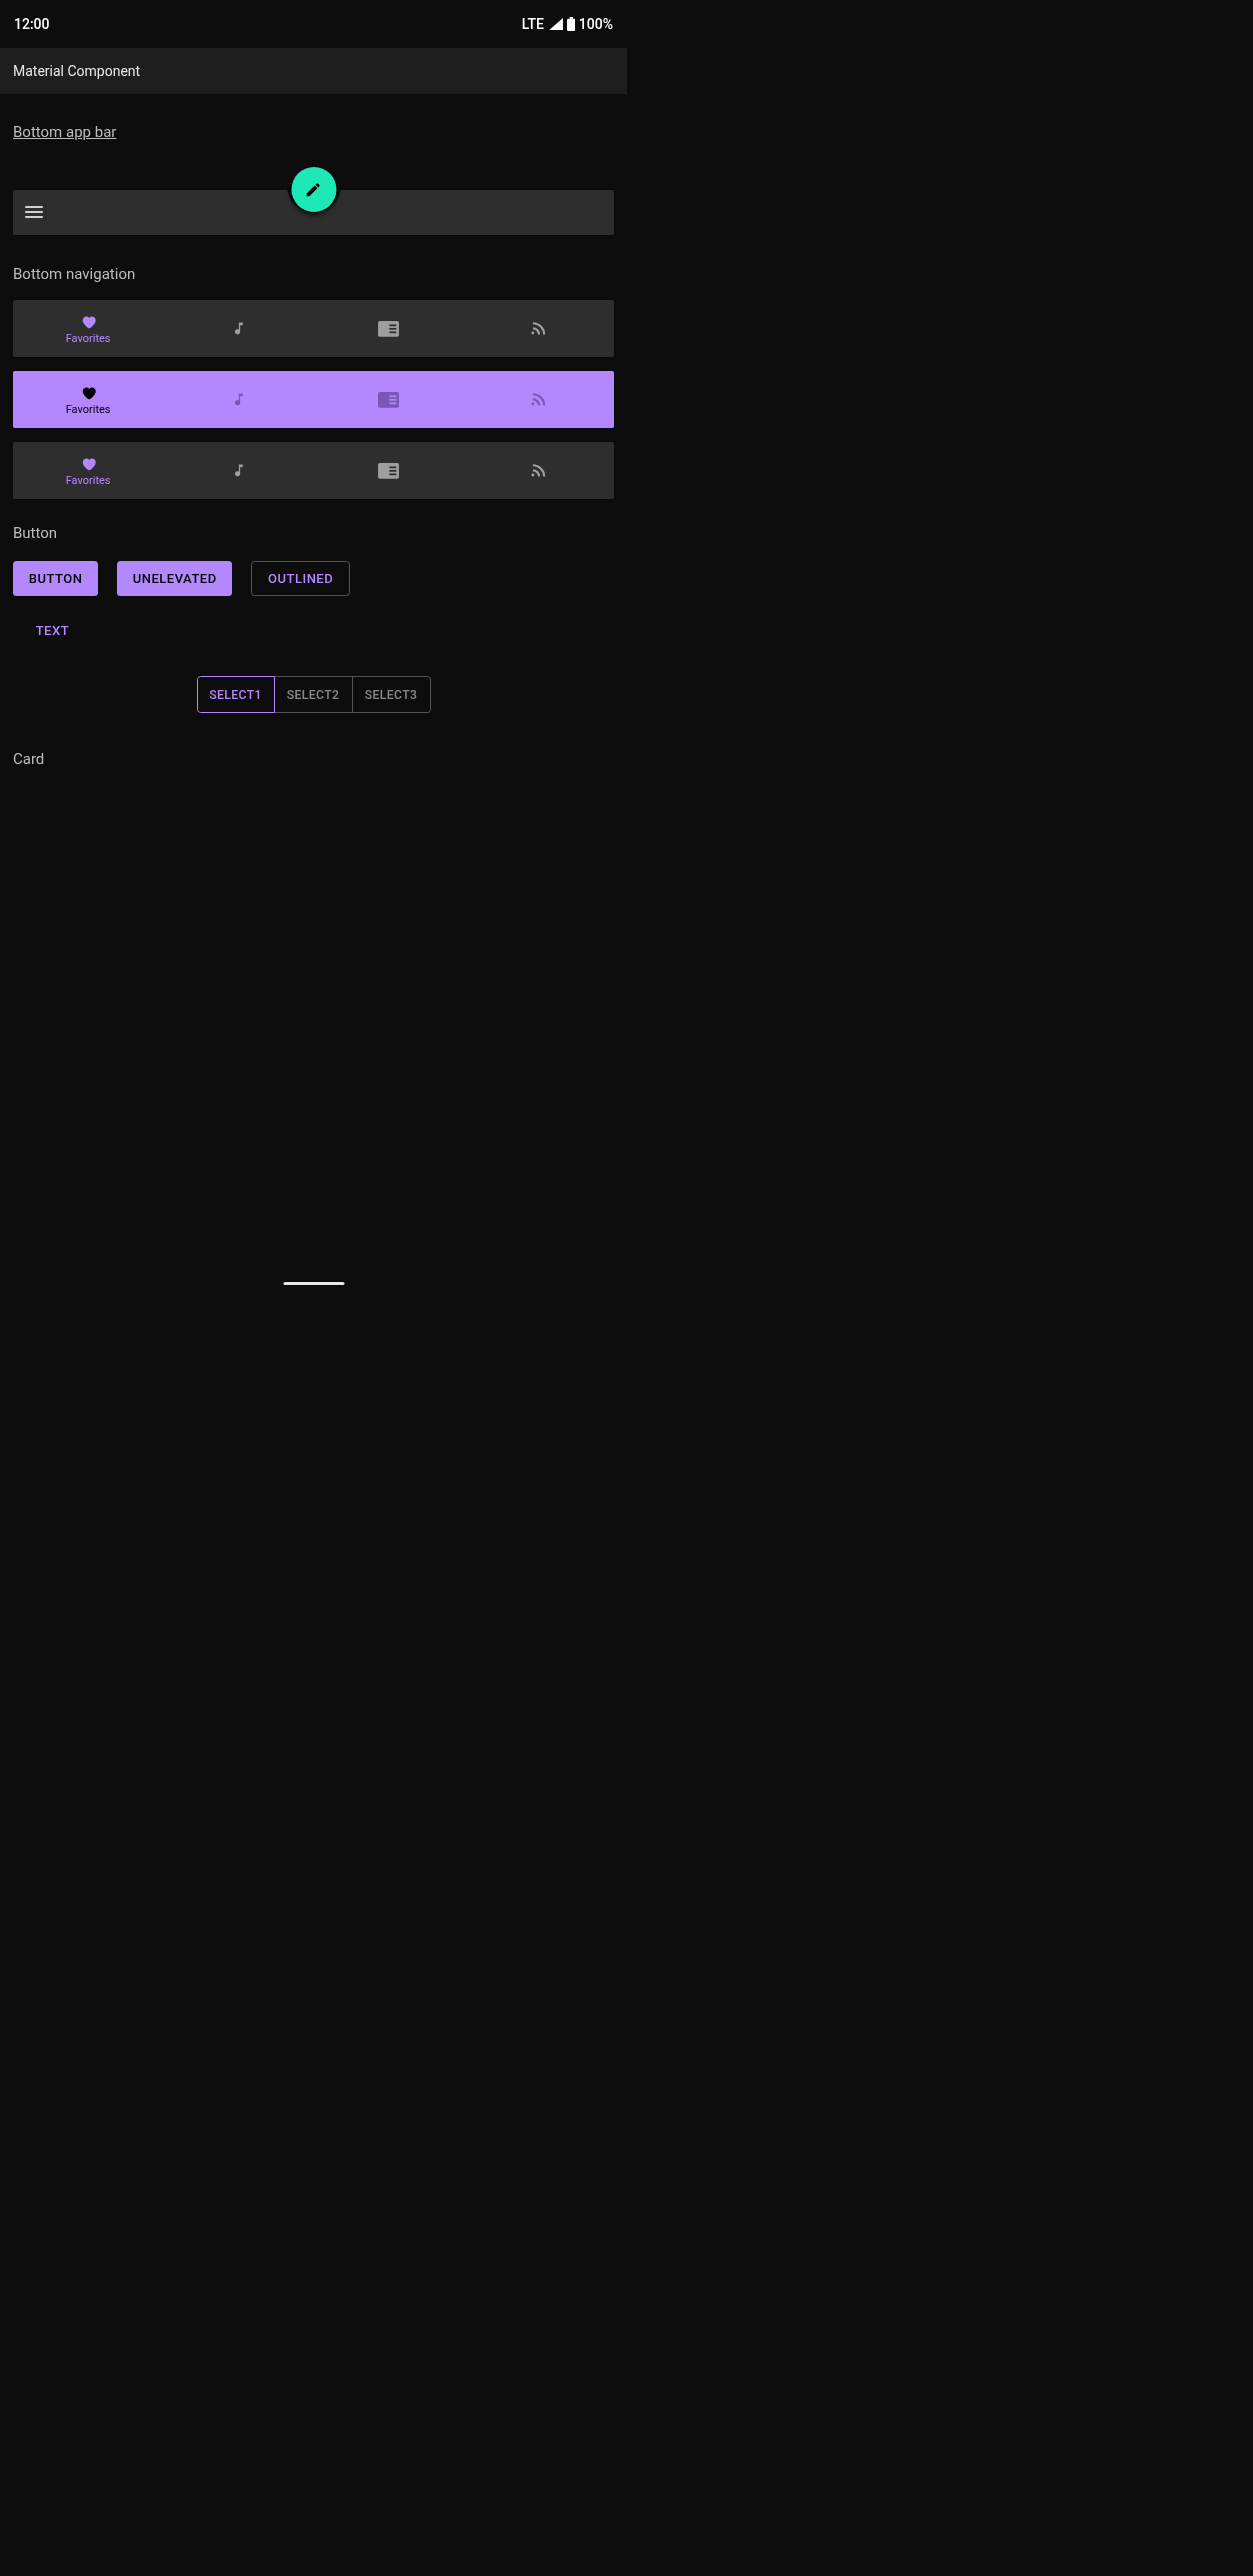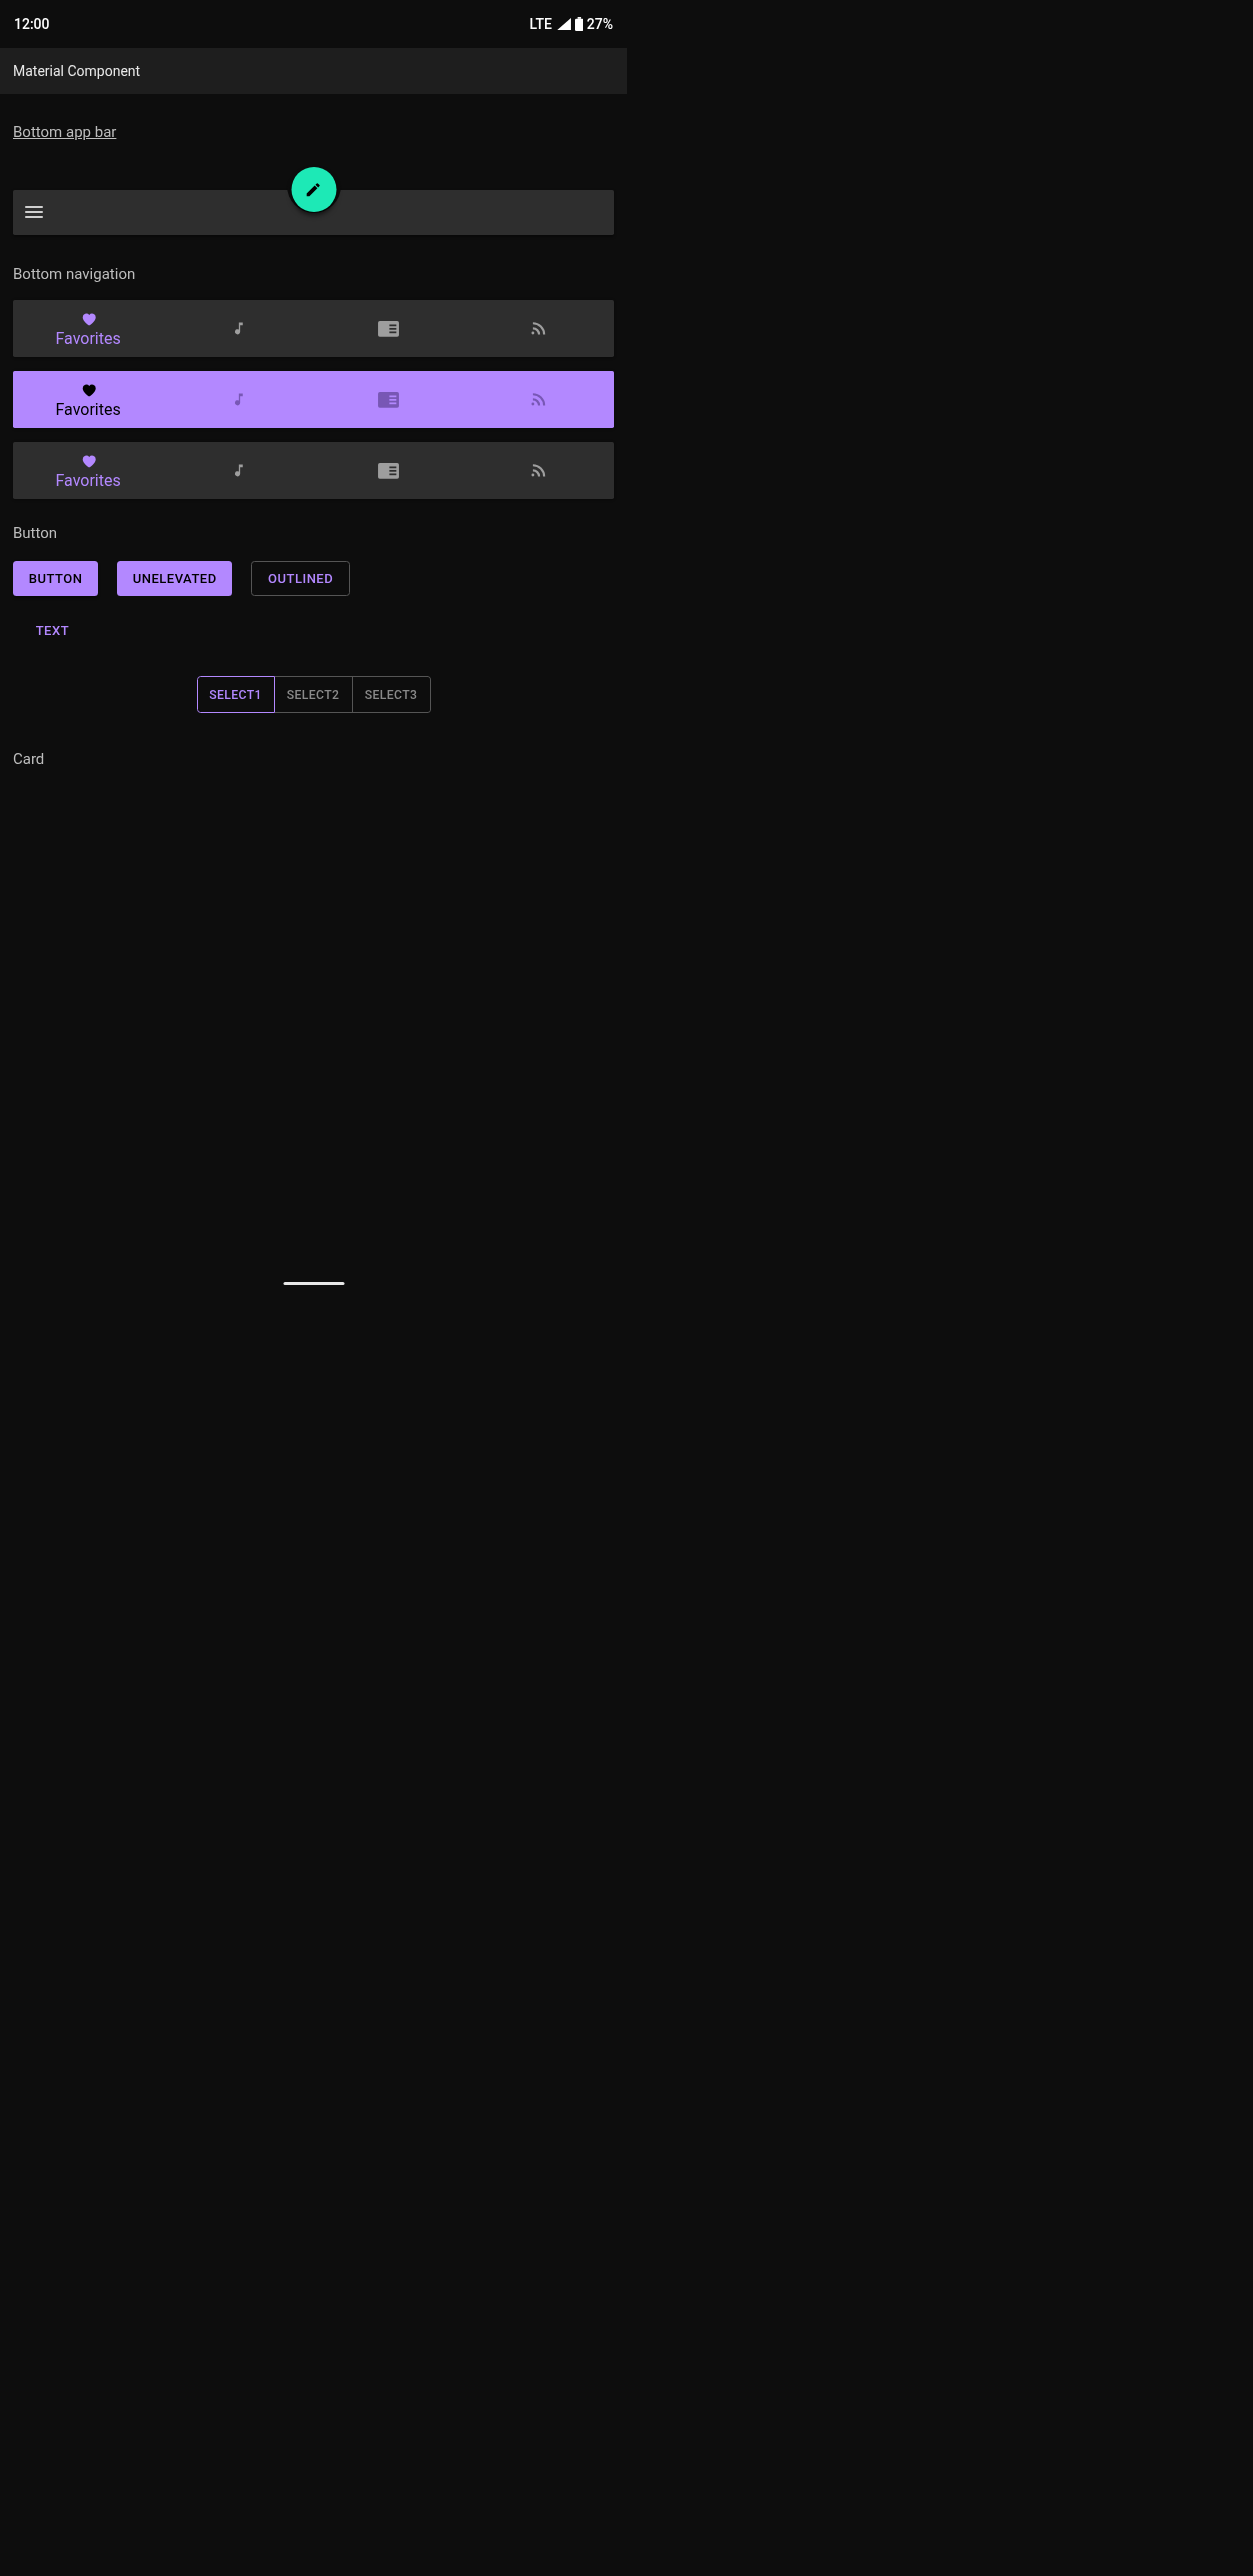--- a/index.html
+++ b/index.html
@@ -101,21 +101,21 @@
   }
   .bnv.light { background: var(--surface-light); }
   .bnv-item {
     flex:1;
     display:flex;
     flex-direction:column;
     align-items:center;
     justify-content:center;
     gap: 1.7px;
   }
-  .bnv-item .lbl { font-size: 16px; }
+  .bnv-item .lbl { font-size: 11px; }
   .bnv .inactive { color: #9e9e9e; }
   .bnv .active { color: var(--accent); }
   .bnv.light .inactive { color: #5a3e8f; opacity:.65; }
   .bnv.light .active { color: #000; }
   
   .label-btn { margin-top: 24.4px; margin-bottom: 19px;}
   .button-row { display:flex; gap: 19px; align-items:center; flex-wrap:wrap; }
   .btn {
     height: 35px;
     padding: 0 15.7px;
@@ -172,21 +172,21 @@
       <svg width="14" height="12.2" viewBox="0 0 16 14">
           <path d="M0 14 L16 14 L16 0 Z" fill="#fff"></path>
         </svg>
     </span>
     <span class="battery-icon">
       <svg width="8.7" height="14" viewBox="0 0 10 16">
           <rect x="3" y="0" width="4" height="2" fill="#fff"></rect>
           <rect x="0" y="2" width="10" height="14" rx="1.5" fill="#fff"></rect>
         </svg>
     </span>
-    <span>27%</span>
+    <span>100%</span>
   </div>
 </div>
 
 <div class="app-bar">
   <h1>Material Component</h1>
 </div>
 
 <div class="content">
 
   <div class="section-label label-bab">Bottom app bar</div>

